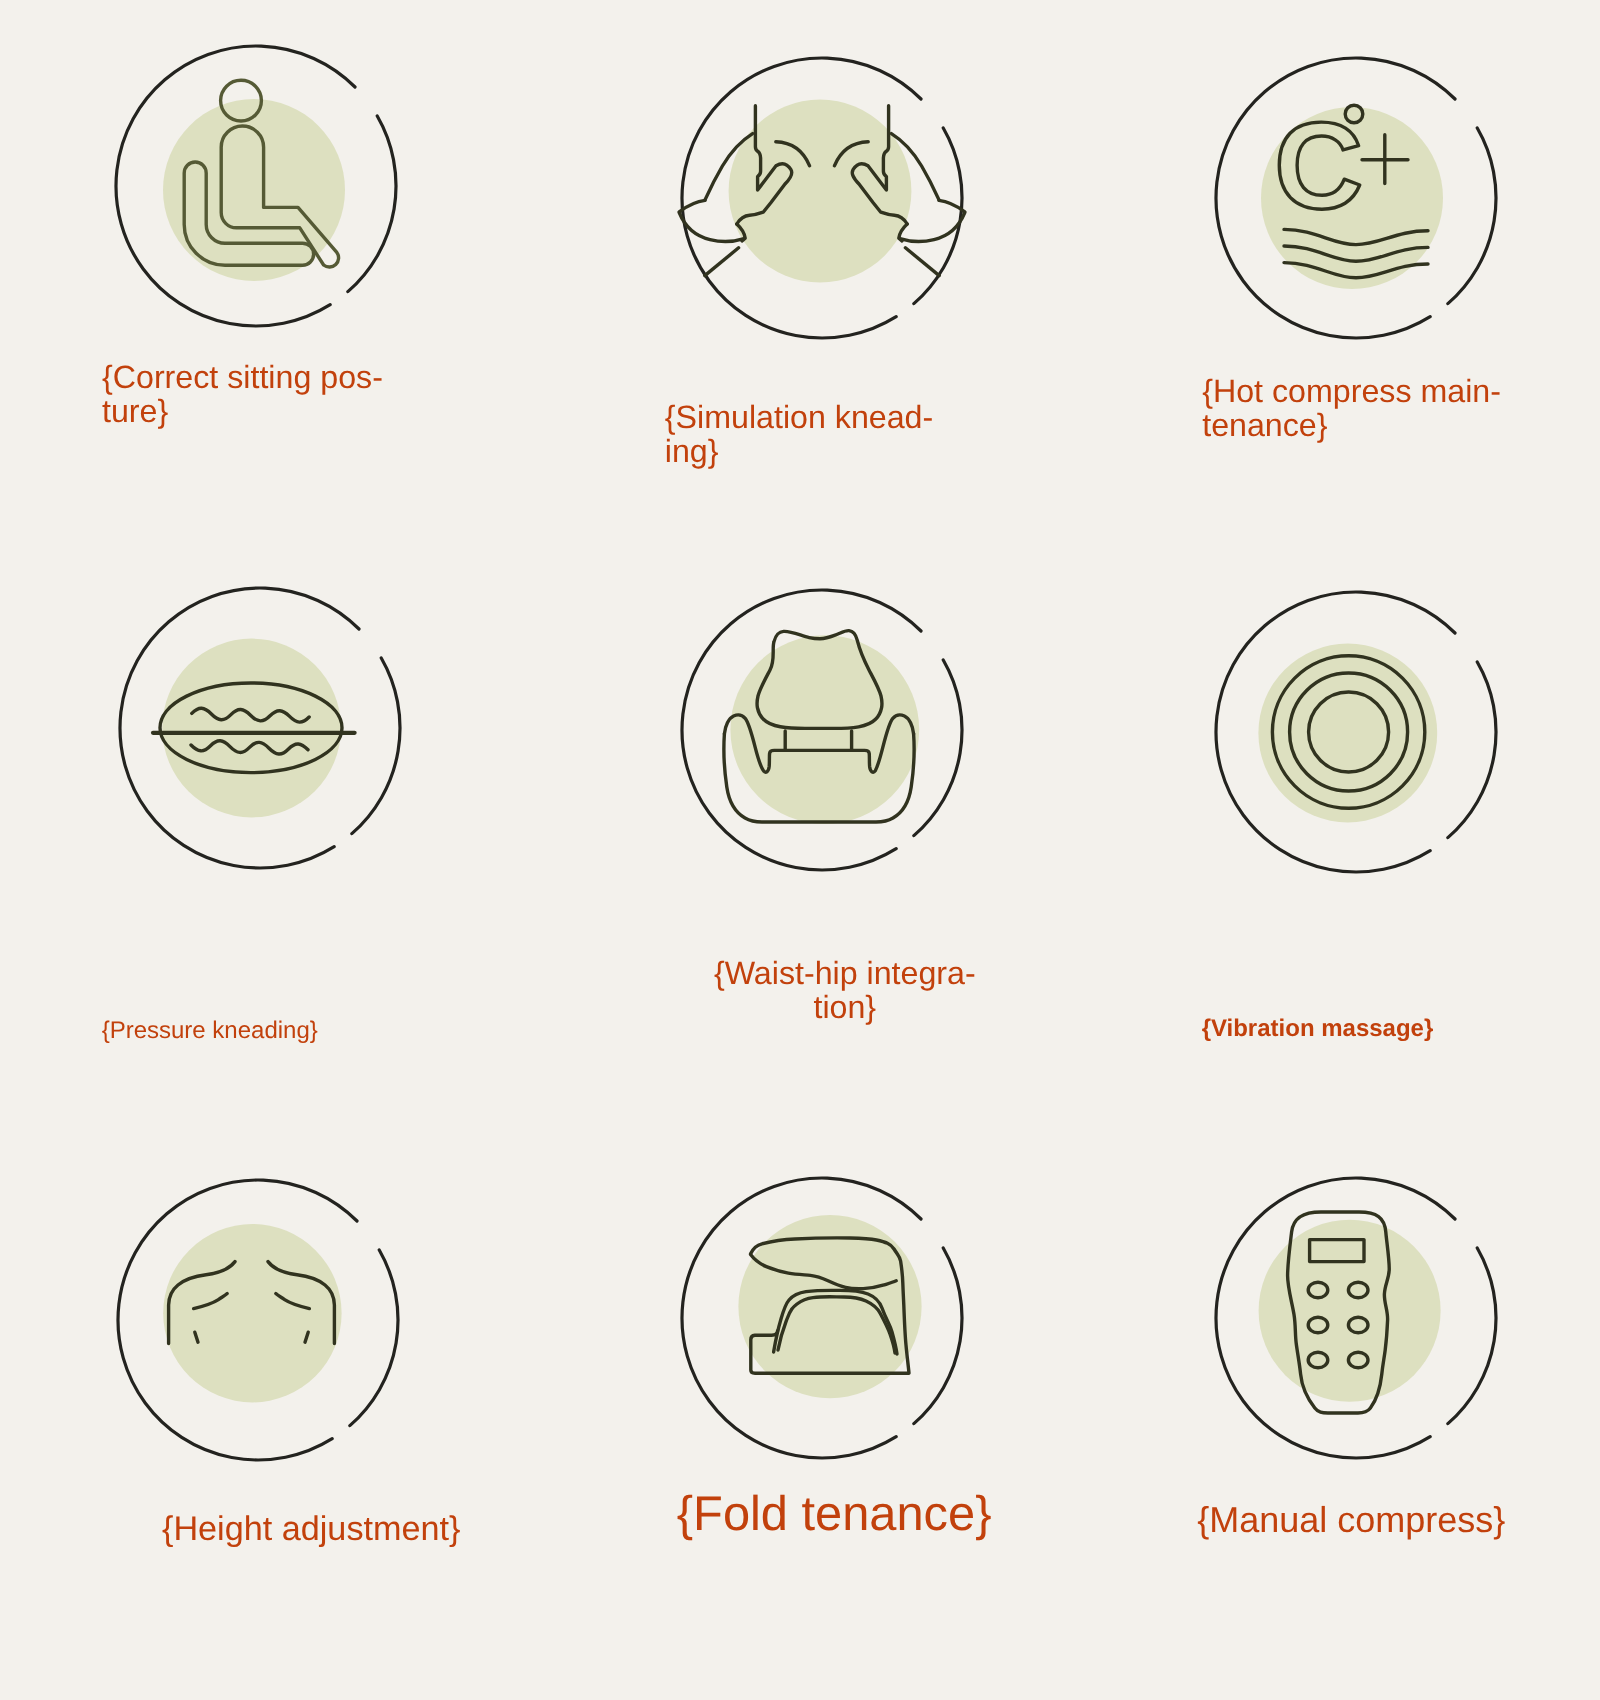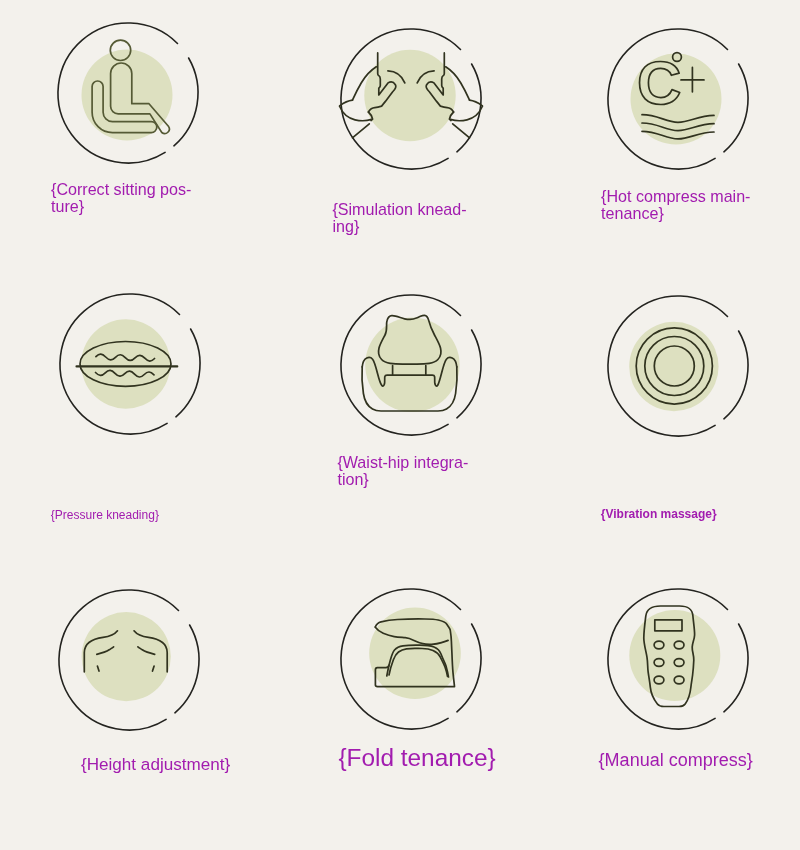--- a/index.html
+++ b/index.html
@@ -4,21 +4,21 @@
 <title>Feature Icons</title>
 <style>
   html,body{margin:0;padding:0;}
   body{width:800px;height:850px;background:#f3f1ec;
        font-family:"Liberation Sans",sans-serif;overflow:hidden;
        -webkit-font-smoothing:antialiased;}
   #page{position:relative;width:800px;height:850px;background:#f3f1ec;}
   .feature{position:absolute;}
   .badge{position:absolute;left:0;top:0;width:146px;height:146px;}
   .badge svg{display:block;width:146px;height:146px;overflow:visible;position:relative;left:-2px;top:-2px;}
-  .label{position:absolute;color:#a21caf;font-size:16.1px;line-height:16.7px;
+  .label{position:absolute;color:#c2410c;font-size:16.1px;line-height:16.7px;
          white-space:pre-line;margin:0;}
   .label.m{font-size:12px;margin-top:36px;}
   .label.l{font-size:17.1px;text-align:right;}
   .label.l9{font-size:18.0px;}
   .label.big{font-size:24.4px;line-height:30px;}
   .disc{fill:#dde0c0;}
   .ringg path{fill:none;stroke:#23231f;stroke-width:1.6;stroke-linecap:round;}
   .art{fill:none;stroke:#555a35;stroke-width:1.7;stroke-linecap:round;stroke-linejoin:round;}
   .art.dark{stroke:#31331f;}
   .ctext{font-family:"Liberation Sans",sans-serif;font-size:61.5px;font-weight:bold;
@@ -184,21 +184,21 @@
                    H94.3 C95.6 81.2 96.4 81.4 96.6 82.6
                    C96.8 84.0 96.6 86.5 96.8 89.2
                    C97.1 92.0 98.6 92.9 99.7 91.3
                    C100.7 89.3 102.2 84.4 103.4 79.7
                    C104.8 74.2 106.6 67.3 108.4 65.2
                    C110.1 63.2 112.2 63.1 114.2 64.0
                    C116.7 65.1 118.4 69.0 118.8 72.9"></path>
         </g>
       </svg>
     </div>
-    <div class="label" style="left:-2.6px;top:160px;width:170px;">{Waist-hip integra-
+    <div class="label" style="left:-2.6px;top:185px;width:170px;text-align:center;">{Waist-hip integra-
 tion}</div>
   </div>
 
   <div class="feature" style="left:607px;top:295px;">
     <div class="badge">
       <svg viewBox="0 0 146 146" xmlns="http://www.w3.org/2000/svg">
         <circle class="disc" cx="68.9" cy="73.5" r="44.7"></circle>
         <g class="ringg">
           <path d="M110.09 132.36 A70 70 0 1 1 122.5 23.5"></path>
           <path d="M133.62 38 A70 70 0 0 1 118.92 125.83"></path>

